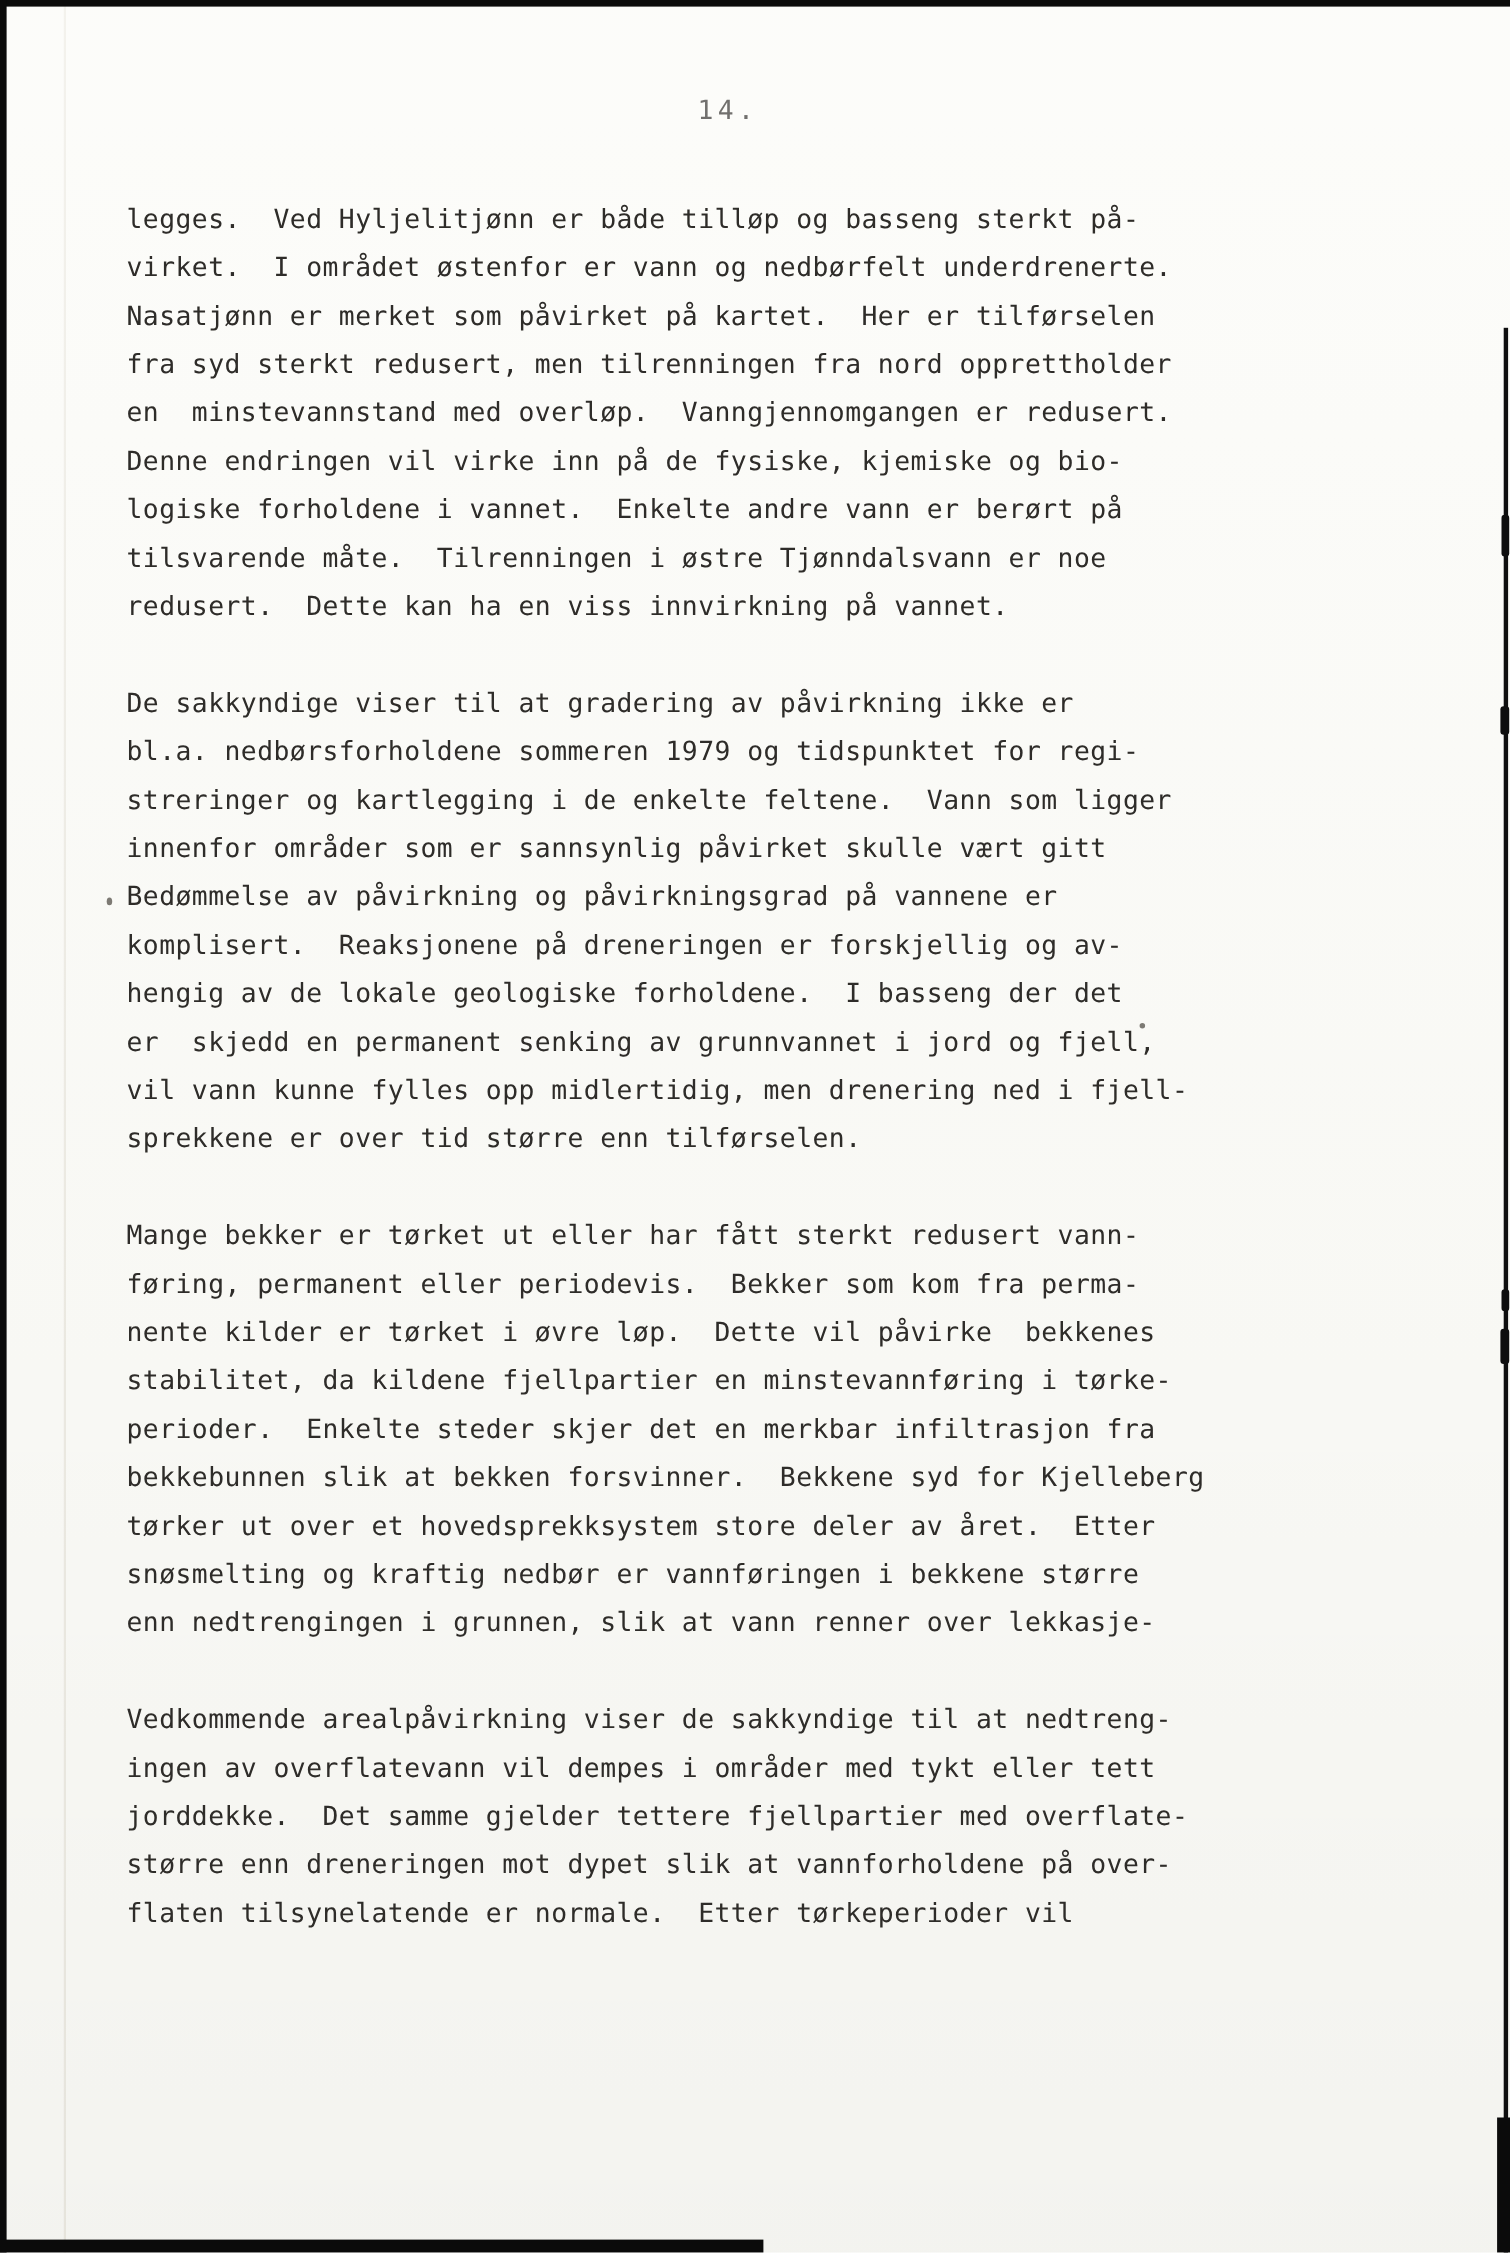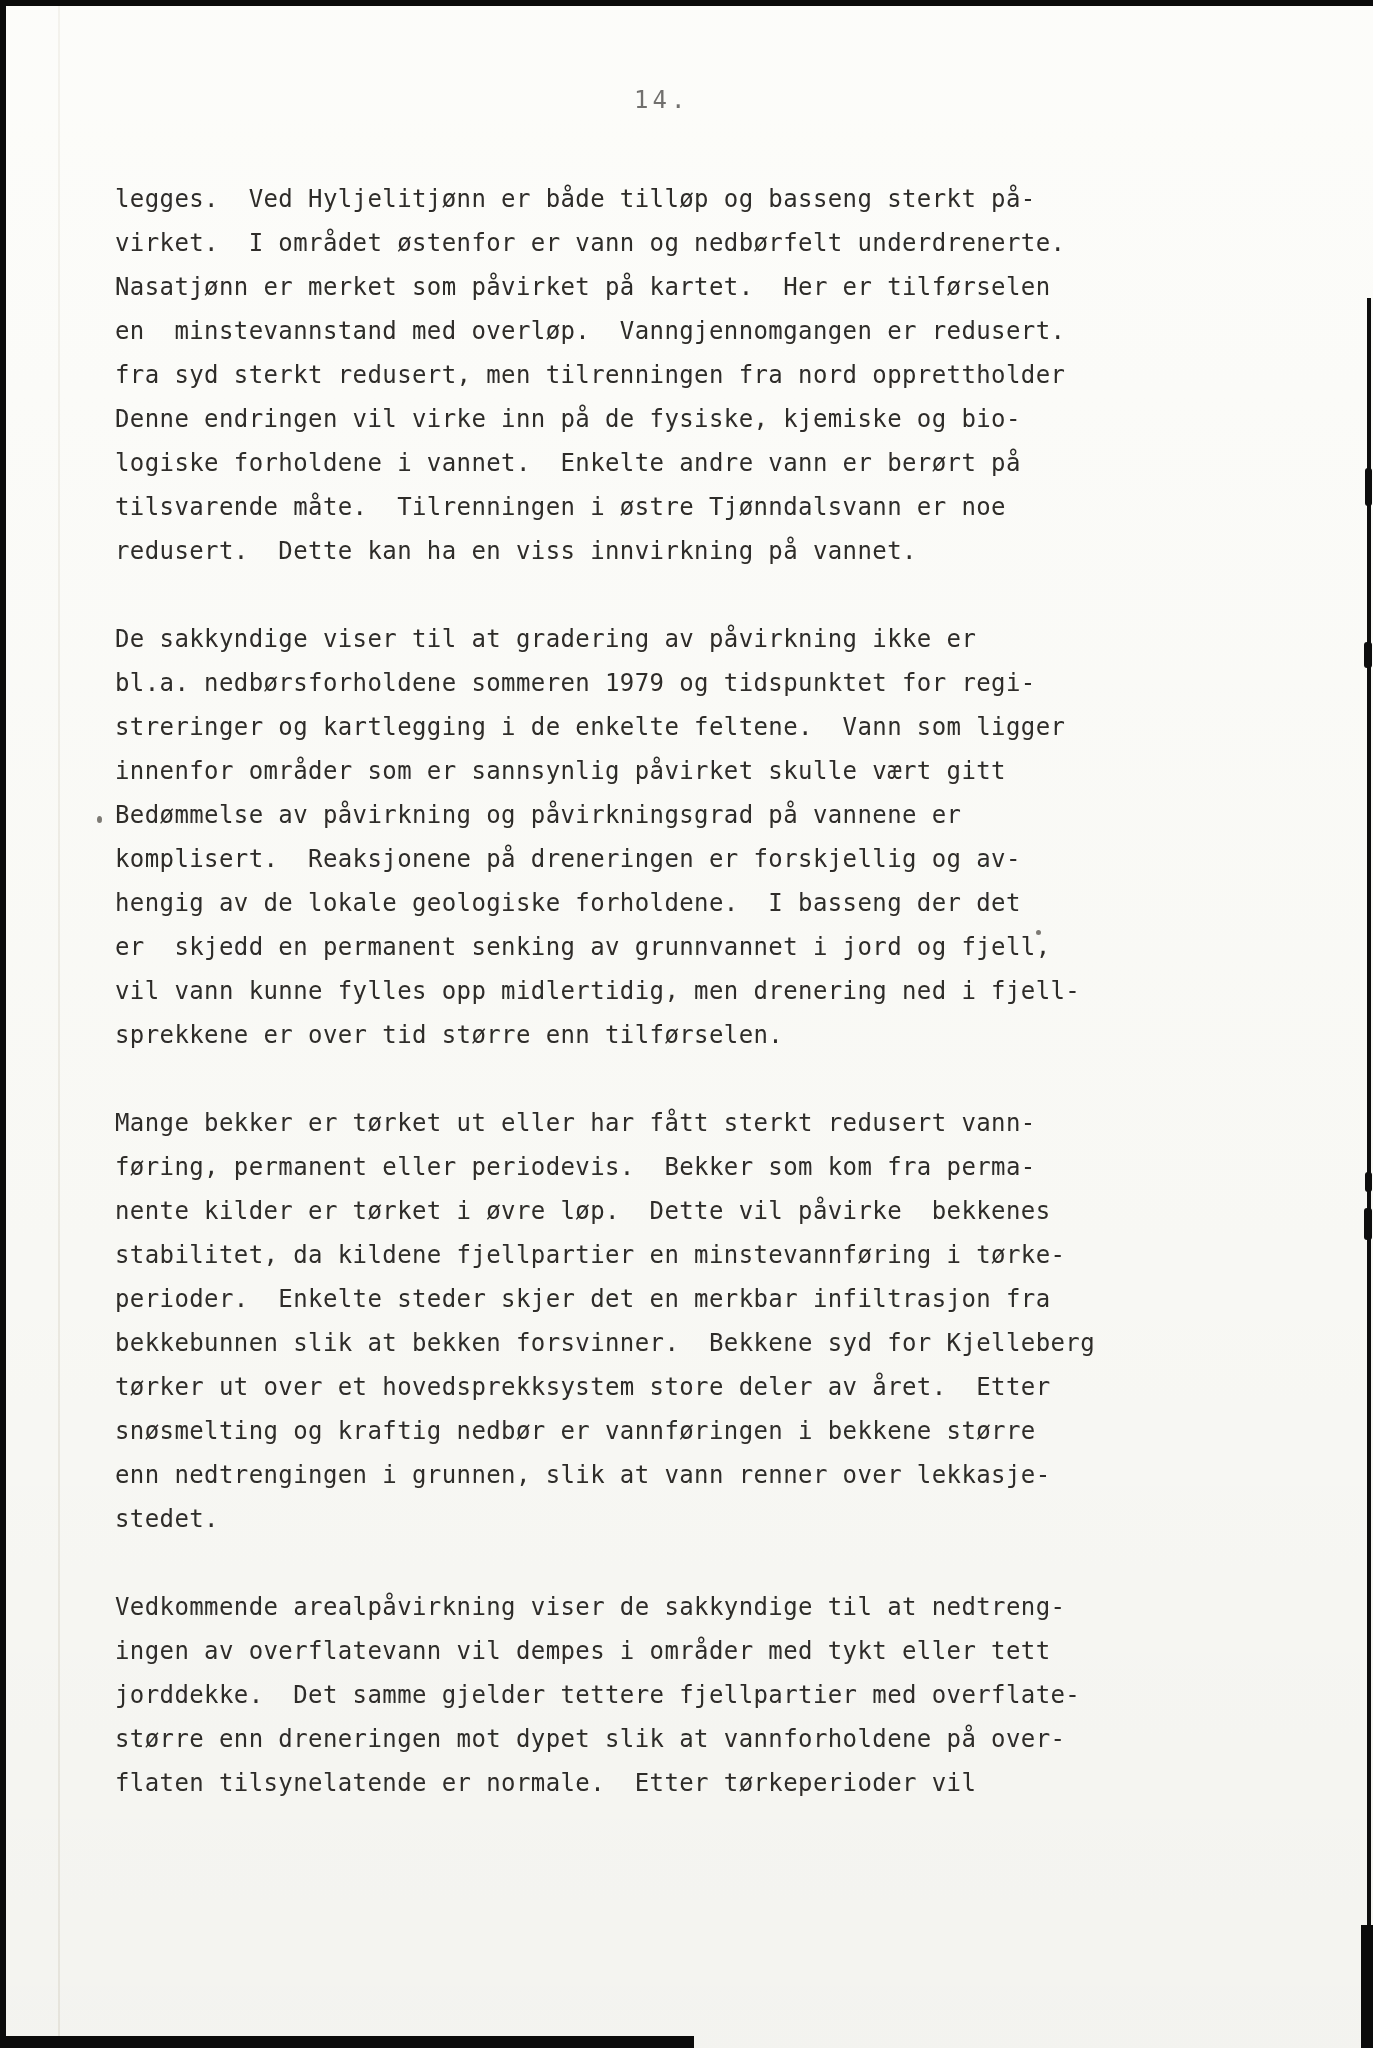--- a/index.html
+++ b/index.html
@@ -119,22 +119,22 @@
   <div class="speck s1"></div>
   <div class="speck s2"></div>
 
   <div class="page-number">14.</div>
 
   <div class="text-block" id="paragraphs">
       <div class="paragraph">
         <div class="line">legges.  Ved Hyljelitjønn er både tilløp og basseng sterkt på-</div>
         <div class="line">virket.  I området østenfor er vann og nedbørfelt underdrenerte.</div>
         <div class="line">Nasatjønn er merket som påvirket på kartet.  Her er tilførselen</div>
+        <div class="line">fra syd sterkt redusert, men tilrenningen fra nord opprettholder</div>
         <div class="line">en  minstevannstand med overløp.  Vanngjennomgangen er redusert.</div>
-        <div class="line">fra syd sterkt redusert, men tilrenningen fra nord opprettholder</div>
         <div class="line">Denne endringen vil virke inn på de fysiske, kjemiske og bio-</div>
         <div class="line">logiske forholdene i vannet.  Enkelte andre vann er berørt på</div>
         <div class="line">tilsvarende måte.  Tilrenningen i østre Tjønndalsvann er noe</div>
         <div class="line">redusert.  Dette kan ha en viss innvirkning på vannet.</div>
       </div>
       <div class="paragraph">
         <div class="line">De sakkyndige viser til at gradering av påvirkning ikke er</div>
         <div class="line">bl.a. nedbørsforholdene sommeren 1979 og tidspunktet for regi-</div>
         <div class="line">streringer og kartlegging i de enkelte feltene.  Vann som ligger</div>
         <div class="line">innenfor områder som er sannsynlig påvirket skulle vært gitt</div>
@@ -148,21 +148,20 @@
       <div class="paragraph">
         <div class="line">Mange bekker er tørket ut eller har fått sterkt redusert vann-</div>
         <div class="line">føring, permanent eller periodevis.  Bekker som kom fra perma-</div>
         <div class="line">nente kilder er tørket i øvre løp.  Dette vil påvirke  bekkenes</div>
         <div class="line">stabilitet, da kildene fjellpartier en minstevannføring i tørke-</div>
         <div class="line">perioder.  Enkelte steder skjer det en merkbar infiltrasjon fra</div>
         <div class="line">bekkebunnen slik at bekken forsvinner.  Bekkene syd for Kjelleberg</div>
         <div class="line">tørker ut over et hovedsprekksystem store deler av året.  Etter</div>
         <div class="line">snøsmelting og kraftig nedbør er vannføringen i bekkene større</div>
         <div class="line">enn nedtrengingen i grunnen, slik at vann renner over lekkasje-</div>
-        <div class="line">stedet.</div>
       </div>
       <div class="paragraph">
         <div class="line">Vedkommende arealpåvirkning viser de sakkyndige til at nedtreng-</div>
         <div class="line">ingen av overflatevann vil dempes i områder med tykt eller tett</div>
         <div class="line">jorddekke.  Det samme gjelder tettere fjellpartier med overflate-</div>
         <div class="line">større enn dreneringen mot dypet slik at vannforholdene på over-</div>
         <div class="line">flaten tilsynelatende er normale.  Etter tørkeperioder vil</div>
       </div>
     </div>
 </div>

